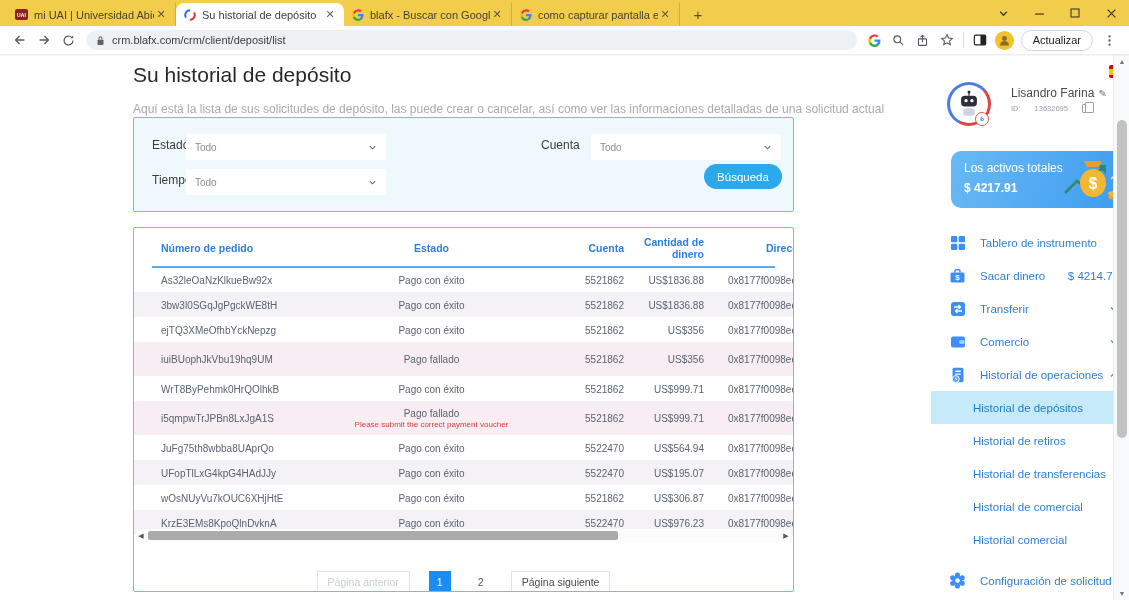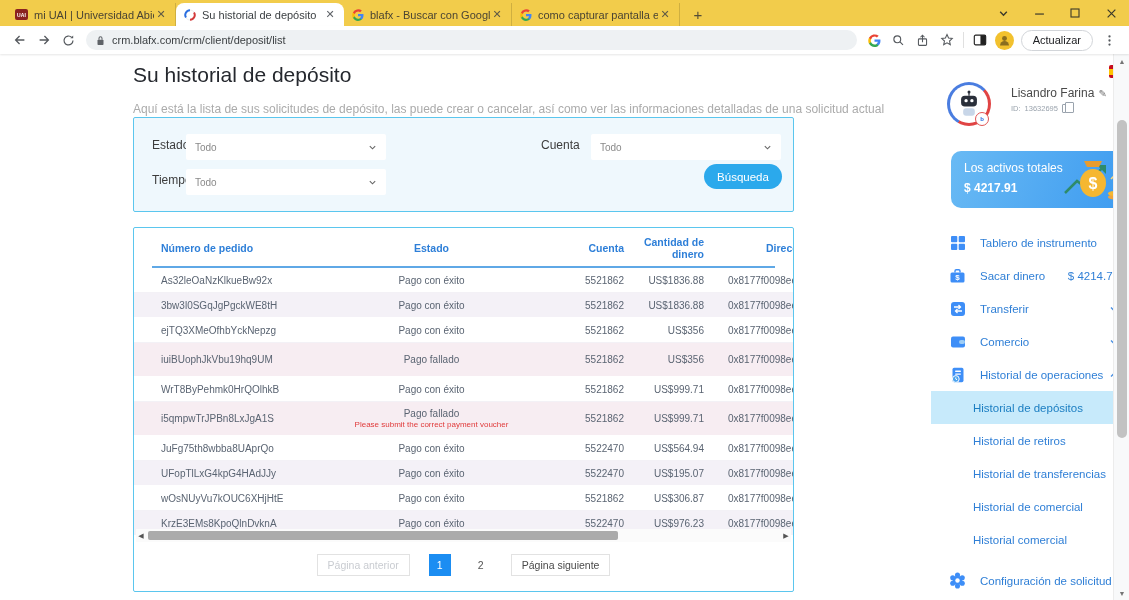--- a/index.html
+++ b/index.html
@@ -53,36 +53,36 @@
   .trow { display:flex; align-items:center; height:25px; font-size:10px; color:#5a6472; border-bottom:1px solid #f3f1f6; }
   .trow:nth-child(even) { background:#f4f1f7; border-bottom:1px solid #fff; }
   .trow.failed { background:#f7edf2; height:34px; border-bottom:1px solid #fff; }
   .trow .note { color:#e03b3b; font-size:8px; white-space:nowrap; width:max-content; margin-top:1px; }
 
   .hscroll { position:absolute; left:2px; right:2px; top:301px; height:13px; background:#fbfbfb; display:flex; align-items:center; }
   .hs-arrow { width:10px; font-size:7px; color:#555; text-align:center; flex:none; }
   .hs-track { flex:1; height:9px; position:relative; }
   .hs-thumb { position:absolute; left:2px; width:74%; top:0; height:9px; background:#ababab; border-radius:2px; }
 
-  .pagination { position:absolute; left:0; right:0; top:326px; display:flex; justify-content:center; align-items:center; gap:19px; }
+  .pagination { position:absolute; left:0; right:0; top:343px; display:flex; justify-content:center; align-items:center; gap:19px; }
   .pg-btn { height:22px; padding:0 10px; border:1px solid #e2e2e2; background:#fff; font-size:10.5px; color:#4a4a4a; font-family:"Liberation Sans",sans-serif; display:flex; align-items:center; }
   .pg-btn.disabled { color:#c9ccd1; }
   .pg-page { height:22px; min-width:22px; padding:0 6px; border:1px solid transparent; background:#fff; font-size:10.5px; color:#555; display:flex; align-items:center; justify-content:center; }
   .pg-page.current { background:#1b8df2; color:#fff; }
 
   
   .sidebar { position:absolute; left:931px; top:54px; width:208px; height:546px; background:#fff; }
   .flag { position:absolute; right:11px; top:11px; width:19px; height:13px; border-radius:2px; overflow:hidden; }
   .flag div:nth-child(1){height:3.5px;background:#c60b1e;} .flag div:nth-child(2){height:6px;background:#ffc400;} .flag div:nth-child(3){height:3.5px;background:#c60b1e;}
   .avatar-ring { position:absolute; left:16px; top:28px; width:44px; height:44px; border-radius:50%; background:conic-gradient(from 210deg,#4a7de0 0 55%,#e04444 55% 100%); display:flex; align-items:center; justify-content:center; }
   .avatar-inner { width:38px; height:38px; border-radius:50%; background:#fff; display:flex; align-items:center; justify-content:center; overflow:hidden; }
   .avatar-badge { position:absolute; left:44px; top:58px; width:14px; height:14px; border-radius:50%; background:#fff; border:1.5px solid #e05555; display:flex; align-items:center; justify-content:center; font-size:6px; color:#2b6fe0; font-weight:bold; }
   .user-name { position:absolute; left:80px; top:32px; font-size:12px; color:#4a4a4a; }
   .edit-pencil { font-size:10px; color:#777; margin-left:4px; }
-  .user-id { position:absolute; left:80px; top:50px; font-size:7.5px; color:#9aa3ad; display:flex; align-items:center; gap:4px; }
+  .user-id { position:absolute; left:80px; top:50px; font-size:7.5px; color:#9aa3ad; display:flex; align-items:center; gap:14px; }
   .copy-icon { width:7px; height:9px; border:1px solid #9aa3ad; border-radius:1px; position:relative; }
   .copy-icon::after { content:""; position:absolute; left:2px; top:-3px; width:7px; height:9px; border:1px solid #9aa3ad; border-radius:1px; background:#fff; }
 
   .assets-card { position:absolute; left:20px; top:97px; width:176px; height:57px; border-radius:10px; background:linear-gradient(110deg,#69baf4,#3d9bf0); color:#fff; overflow:hidden; }
   .assets-label { position:absolute; left:13px; top:10px; font-size:12px; font-weight:500; }
   .assets-value { position:absolute; left:13px; top:30px; font-size:12px; font-weight:bold; }
   .assets-art { position:absolute; right:2px; top:6px; }
 
   .menu { position:absolute; left:0; top:172px; width:100%; }
   .menu-item { height:33px; display:flex; align-items:center; padding:0 20px 0 18px; cursor:default; }

